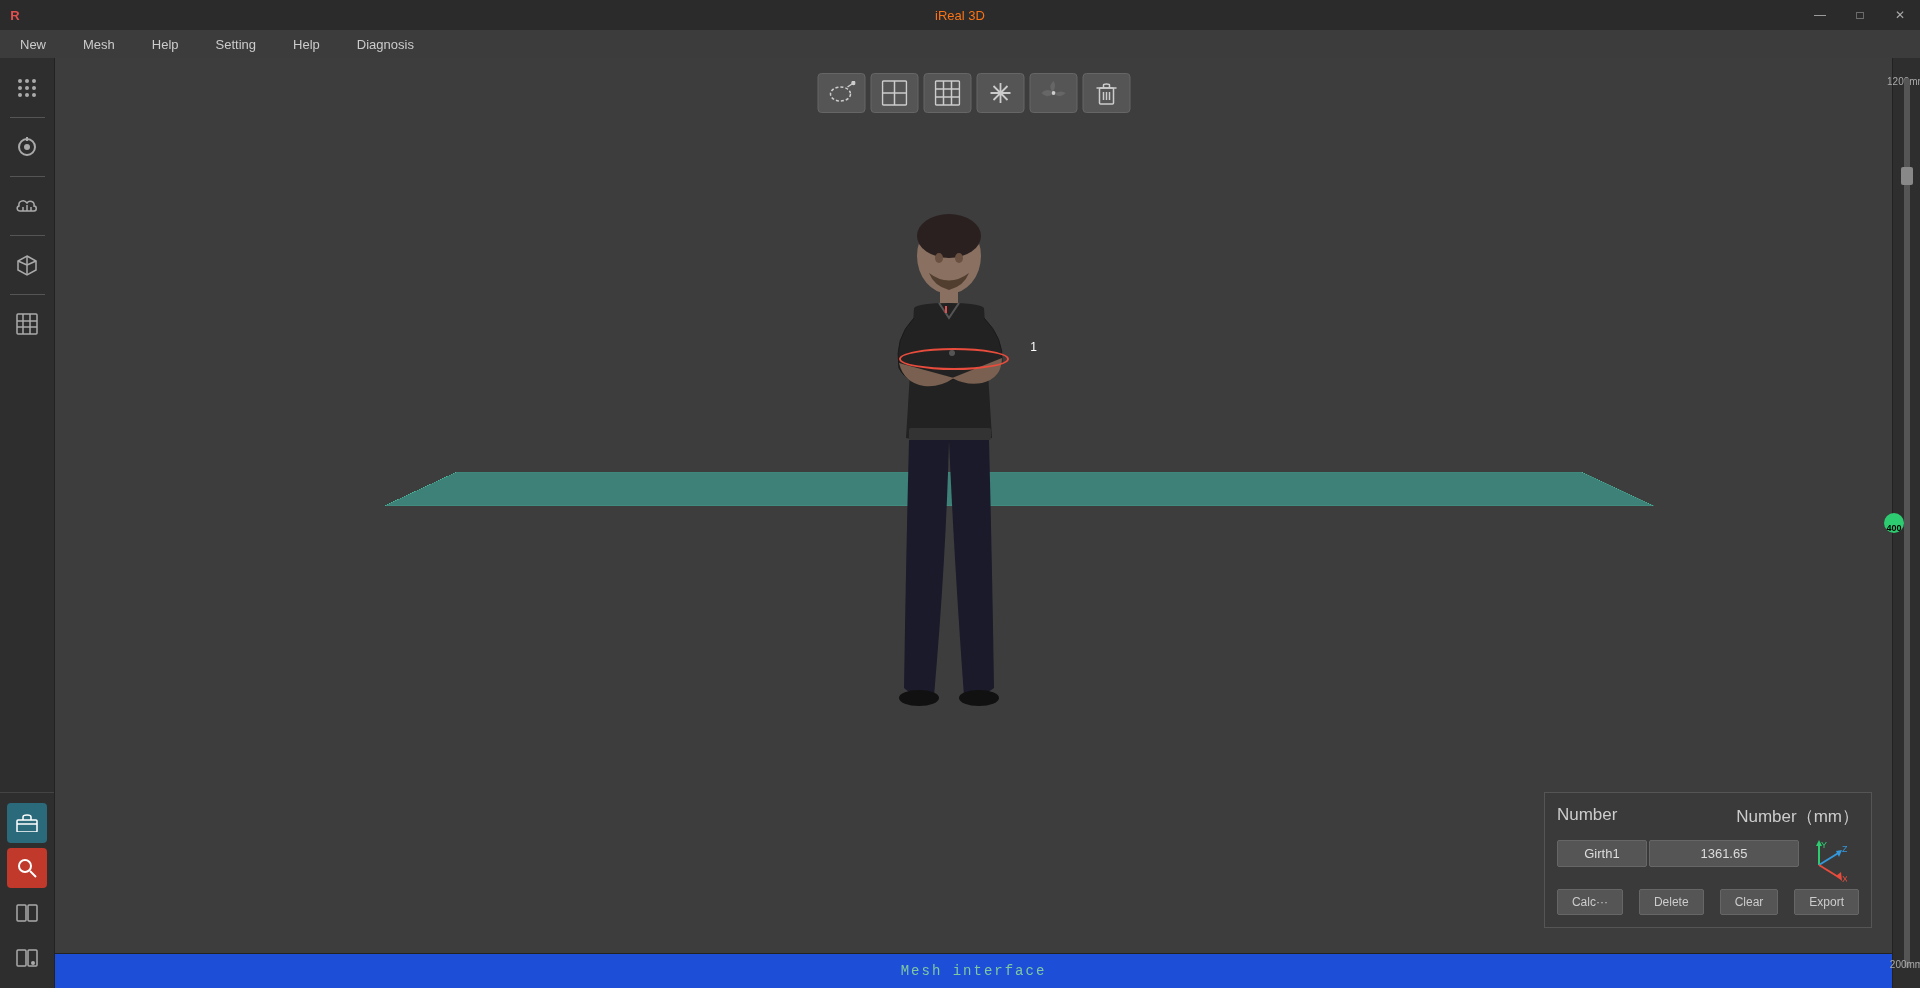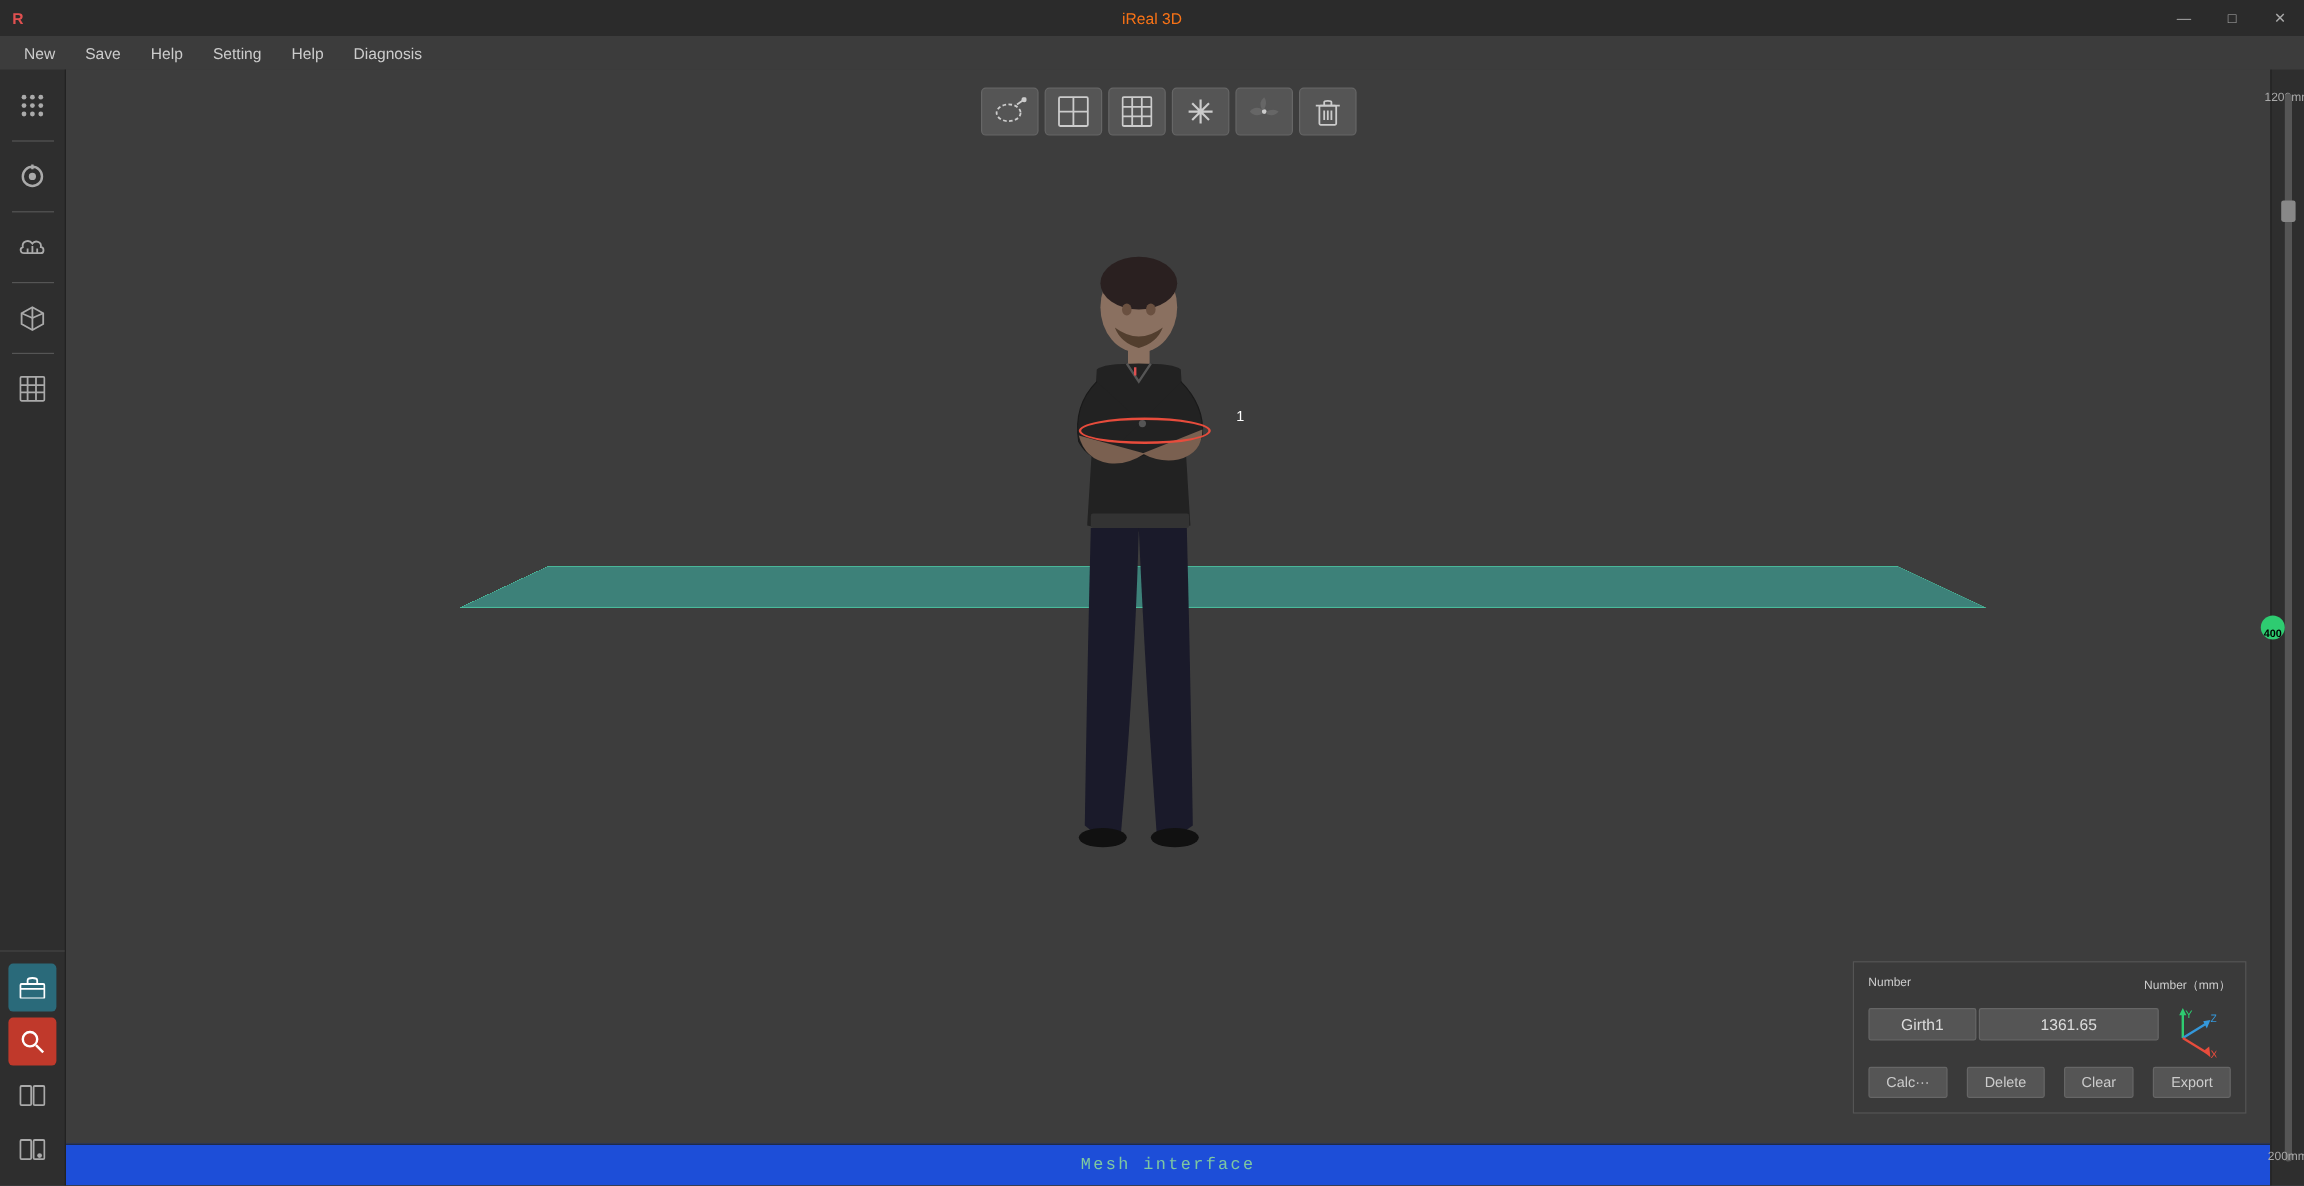--- a/index.html
+++ b/index.html
@@ -55,21 +55,21 @@
     }
 
     
     #menubar {
       width: 100%;
       height: 28px;
       background: #3c3c3c;
       display: flex;
       align-items: center;
       padding: 0 10px;
-      gap: 5px;
+      gap: 17px;
     }
     .menu-item {
       padding: 3px 10px;
       font-size: 13px;
       color: #ccc;
       cursor: pointer;
       border-radius: 2px;
     }
 
     
@@ -215,21 +215,21 @@
       bottom: 60px;
       right: 20px;
       background: #3a3a3a;
       border: 1px solid #555;
       padding: 12px;
       min-width: 280px;
     }
     .meas-header {
       display: flex;
       justify-content: space-between;
-      font-size: 10px;
+      font-size: 17px;
       color: #ccc;
       margin-bottom: 8px;
       padding-bottom: 4px;
     }
     .meas-row {
       display: flex;
       gap: 2px;
       margin-bottom: 22px;
     }
     .meas-cell {
@@ -354,21 +354,21 @@
   <div id="titlebar-title">iReal 3D</div>
   <div id="titlebar-controls">
     <div class="titlebar-btn">—</div>
     <div class="titlebar-btn">□</div>
     <div class="titlebar-btn close">✕</div>
   </div>
 </div>
 
 <div id="menubar">
   <div class="menu-item">New</div>
-  <div class="menu-item">Save</div>
+  <div class="menu-item">Mesh</div>
   <div class="menu-item">Help</div>
   <div class="menu-item">Setting</div>
   <div class="menu-item">Help</div>
   <div class="menu-item">Diagnosis</div>
 </div>
 
 <div id="main">
 
   <div id="left-sidebar">
 

